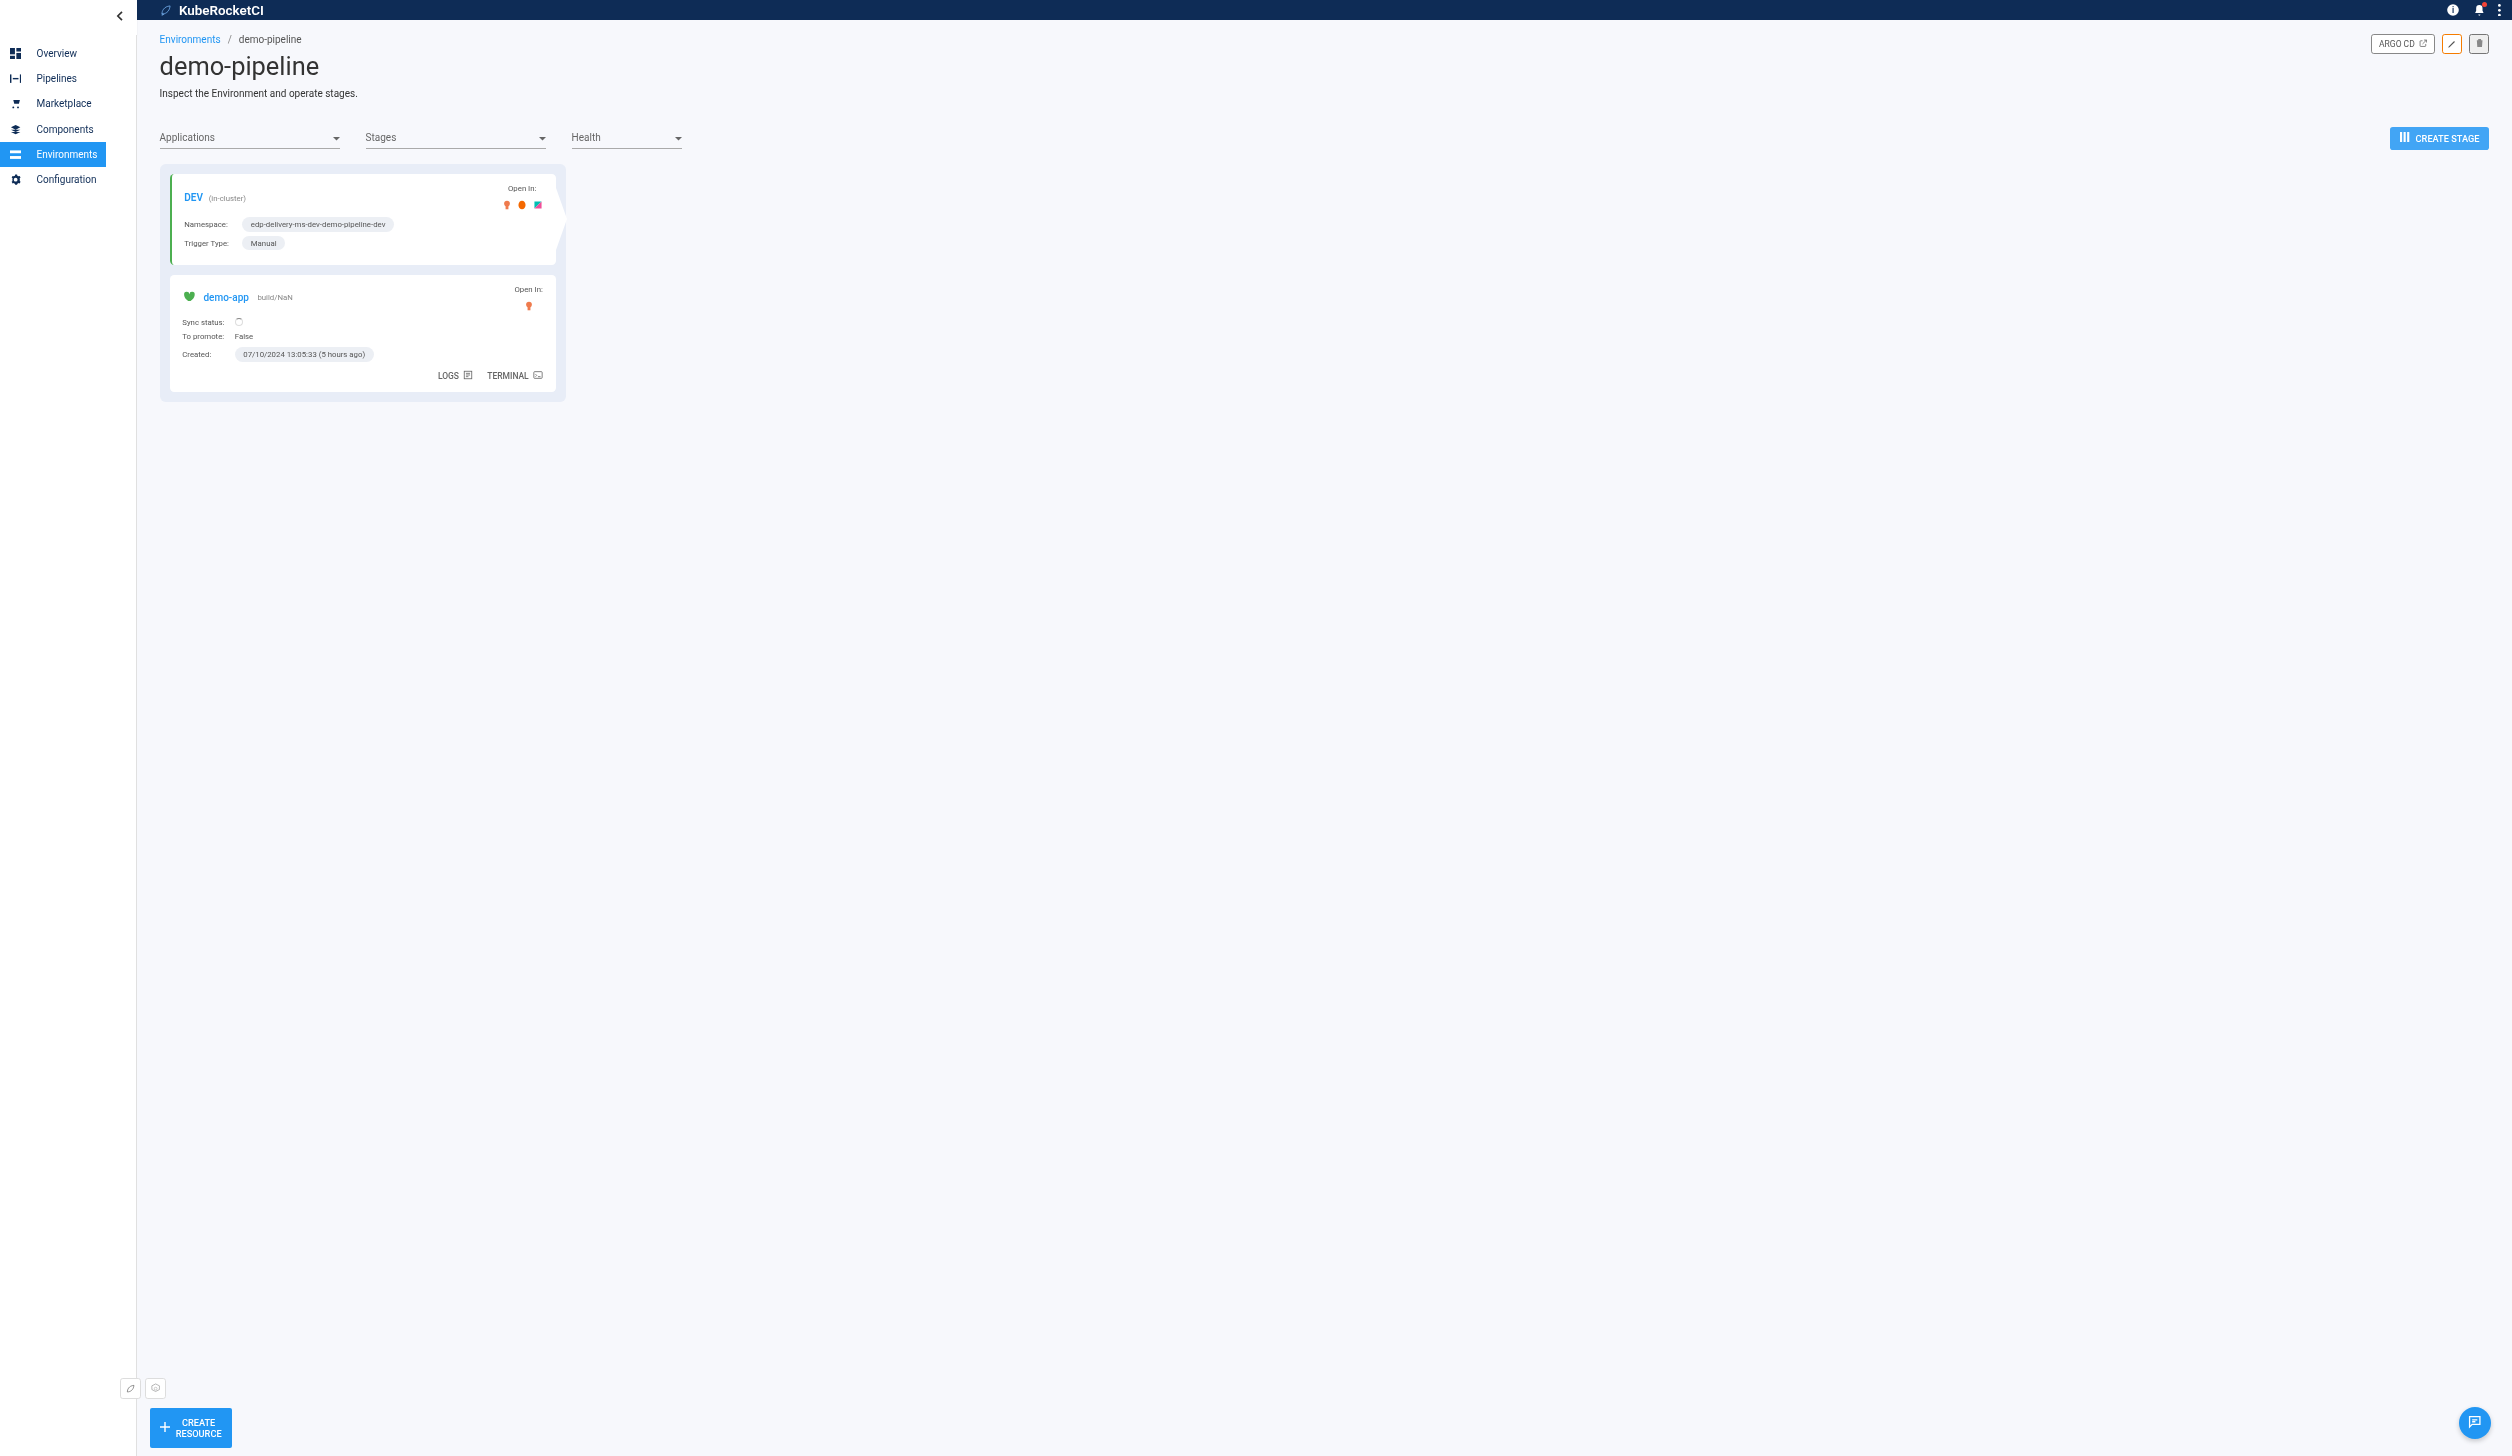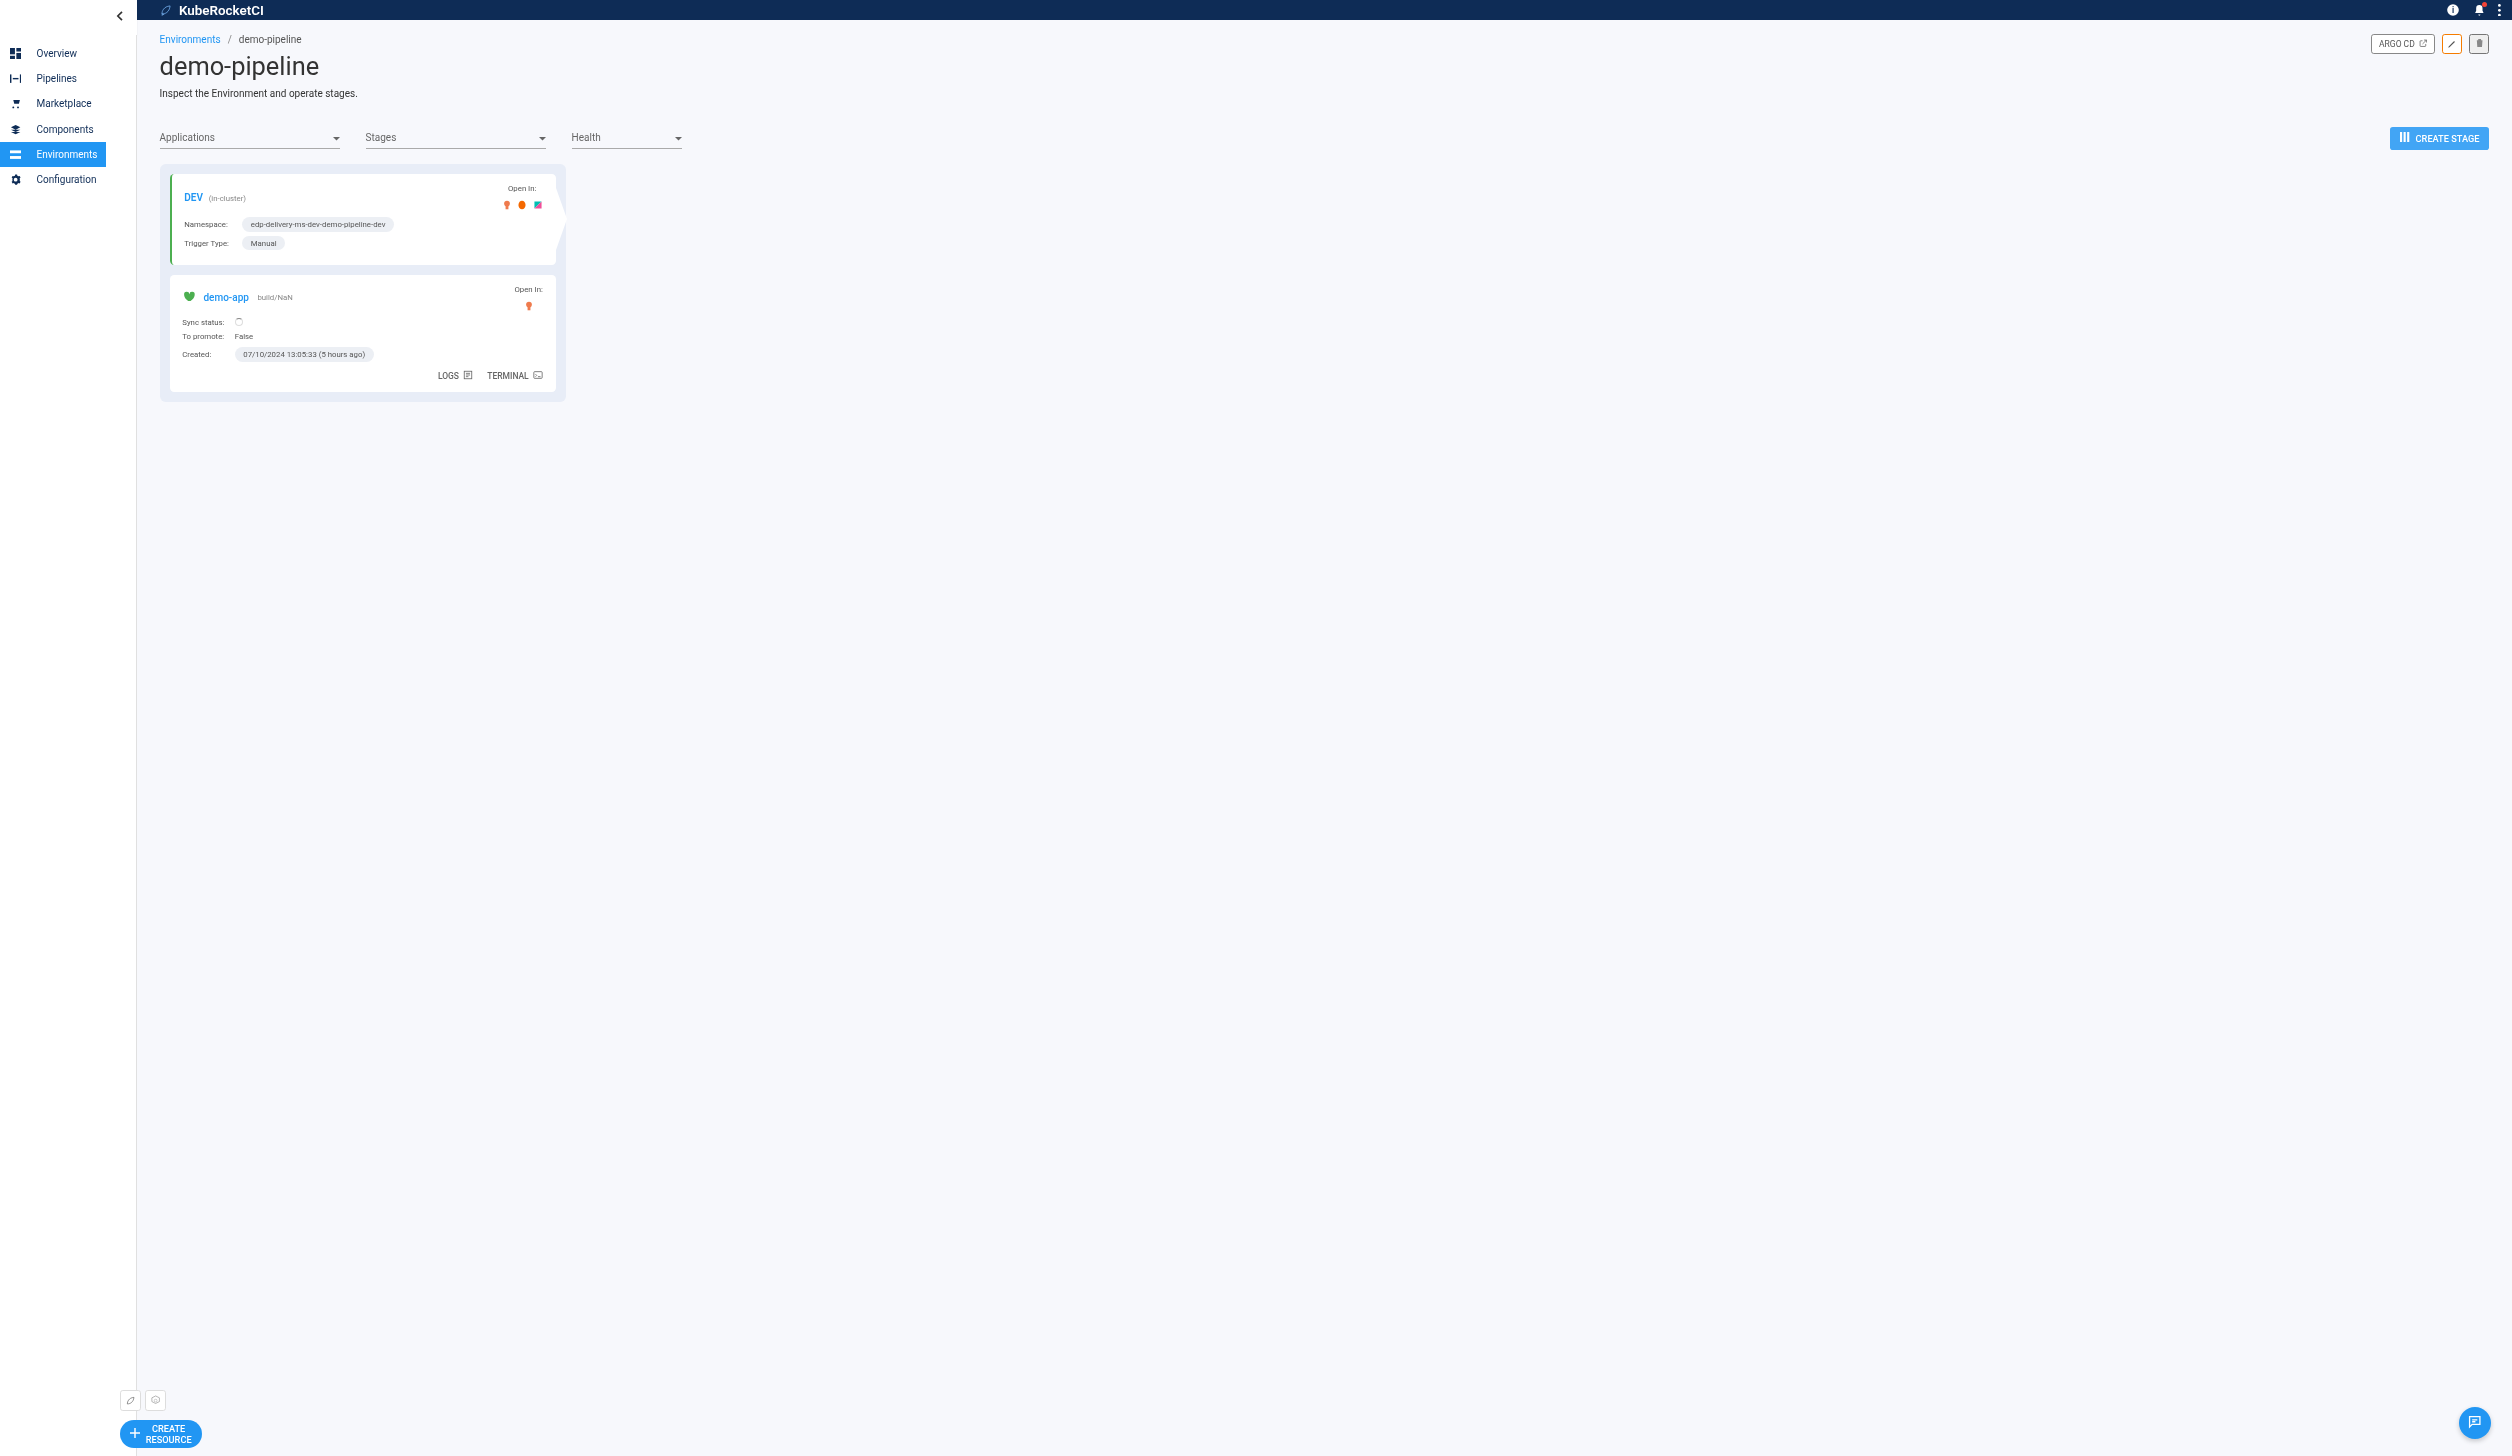--- a/index.html
+++ b/index.html
@@ -124,28 +124,29 @@
       display: flex;
       align-items: center;
       justify-content: center;
       cursor: pointer;
       background: white;
     }
     .create-resource-btn {
       background: #2196f3;
       color: white;
       border: none;
-      border-radius: 14px;
-      padding: 3px 10px;
+      border-radius: 2px;
+      padding: 9px 10px;
       font-size: 9.2px;
       font-weight: 500;
       display: flex;
       align-items: center;
       gap: 5.7px;
       cursor: pointer;
+      margin-left: 30px;
     }
     
     .main {
       margin-left: 137px;
       padding: 14px 22.6px;
     }
     .page-top {
       display: flex;
       align-items: flex-start;
       justify-content: space-between;

